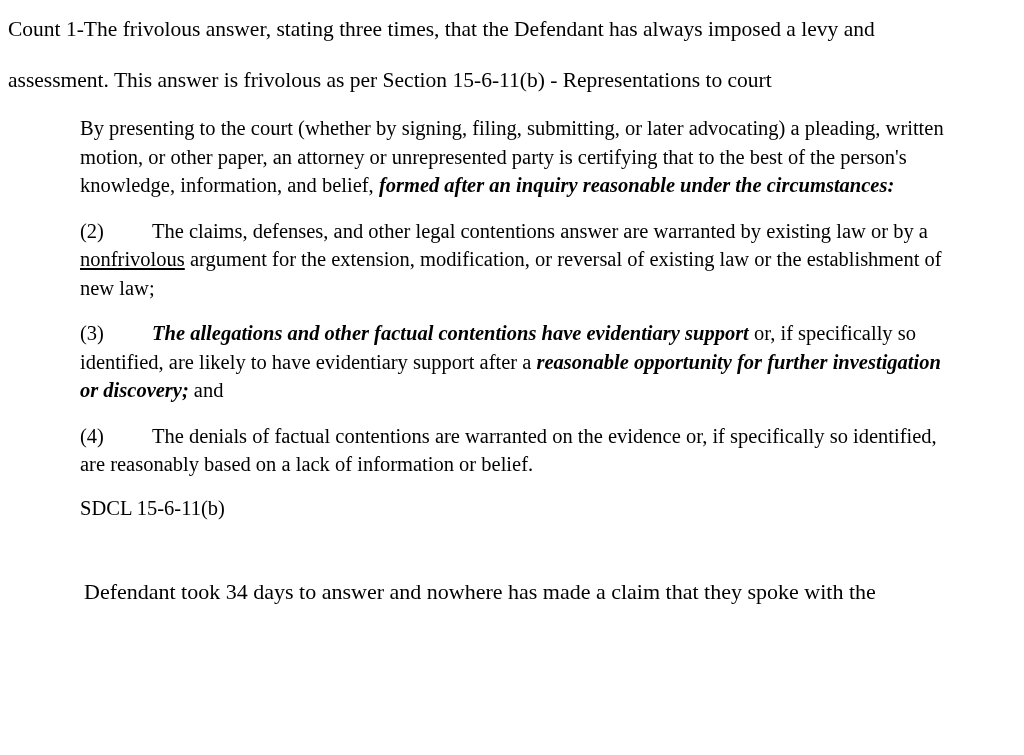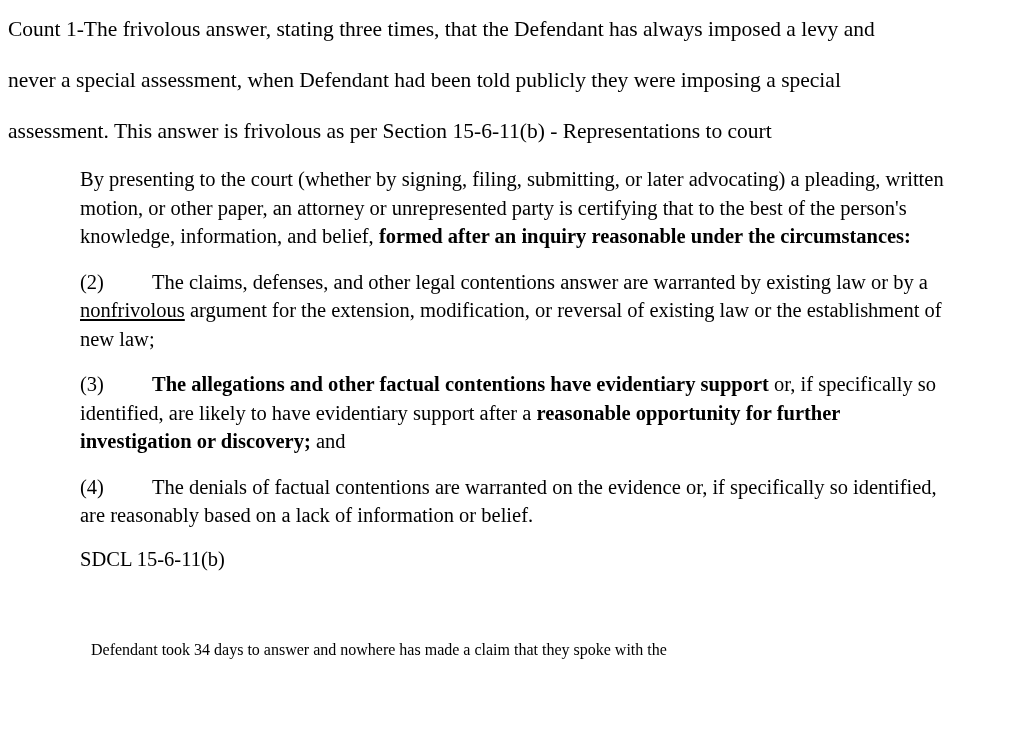--- a/index.html
+++ b/index.html
@@ -41,46 +41,46 @@
     line-height: 28.5px;
   }
   .quote-block p {
     margin: 0 0 17px 0;
   }
   .quote-block p.tight {
     margin-bottom: 15px;
   }
   .bi {
     font-weight: bold;
+    font-style: italic;
   }
   .u {
     text-decoration: underline;
   }
   .num {
     display: inline-block;
     width: 72px;
   }
   .sdcl {
     margin: 0 0 0 0 !important;
   }
   .trailing {
-    margin: 11px;
+    margin: 4px;
     padding: 52px 50px 0 80px;
-    font-size: 16px;
+    font-size: 22px;
     line-height: 28.5px;
   }
 </style>
 </head>
 <body>
 
 <div class="page">
 
   <div class="intro">
     <div class="line">Count 1-The frivolous answer, stating three times, that the Defendant has always imposed a levy and</div>
-    <div class="line">never a special assessment, when Defendant had been told publicly they were imposing a special</div>
     <div class="line">assessment. This answer is frivolous as per Section 15-6-11(b) - Representations to court</div>
   </div>
 
   <div class="quote-block">
 
     <p><span>By presenting to the court (whether by signing, filing, submitting, or later advocating) a pleading, written motion, or other paper, an attorney or unrepresented party is certifying that to the best of the person's knowledge, information, and belief,</span> <span class="bi">formed after an inquiry reasonable under the circumstances:</span></p>
 
 
     <p><span class="num">(2)</span><span>The claims, defenses, and other legal contentions answer are warranted by existing law or by a</span> <span class="u">nonfrivolous</span> <span>argument for the extension, modification, or reversal of existing law or the establishment of new law;</span></p>
 

